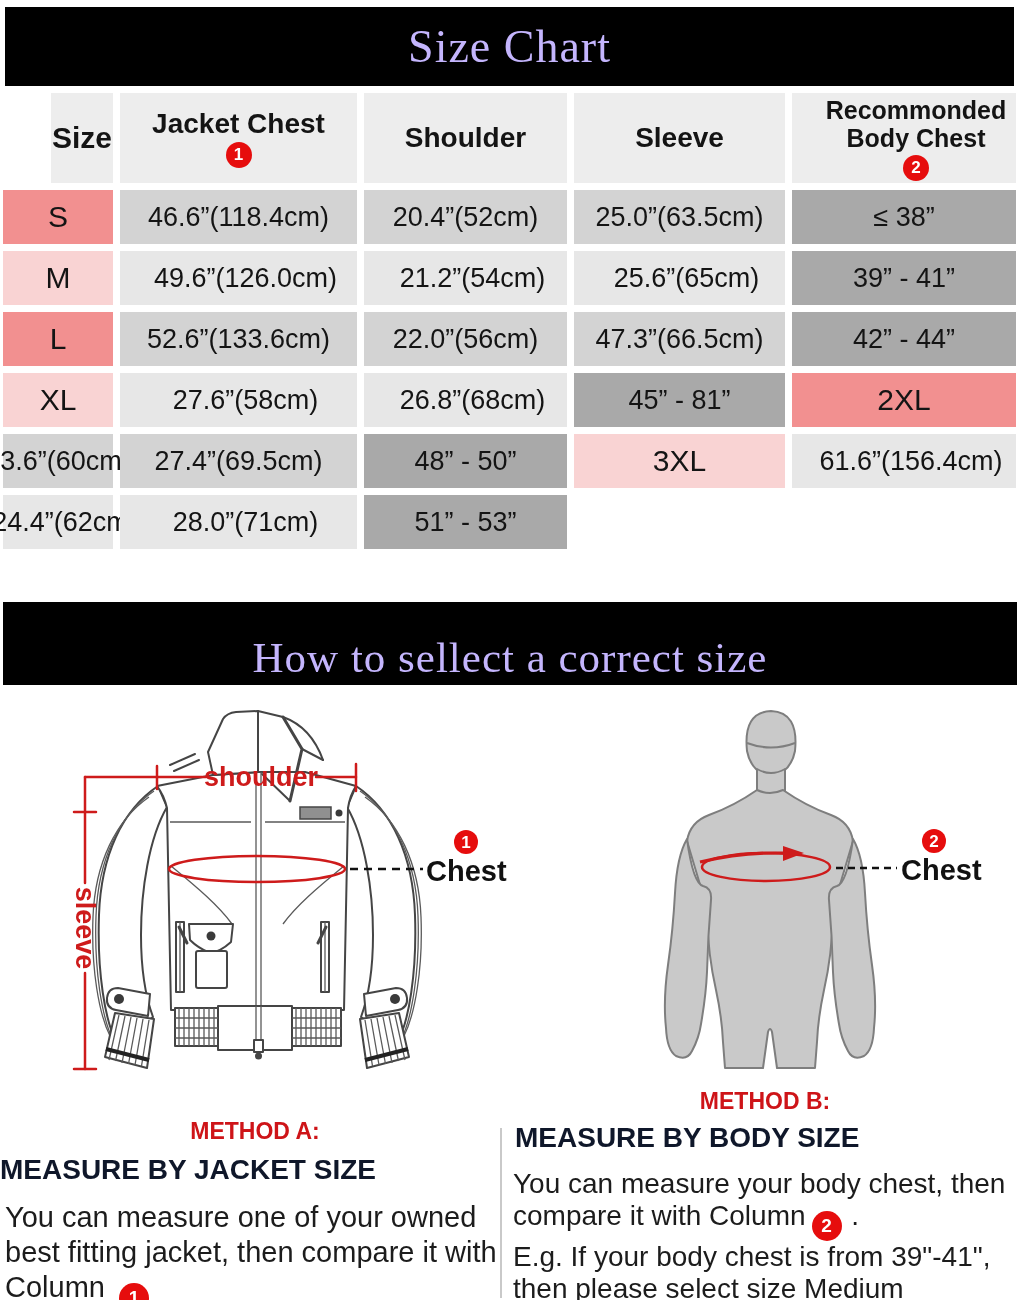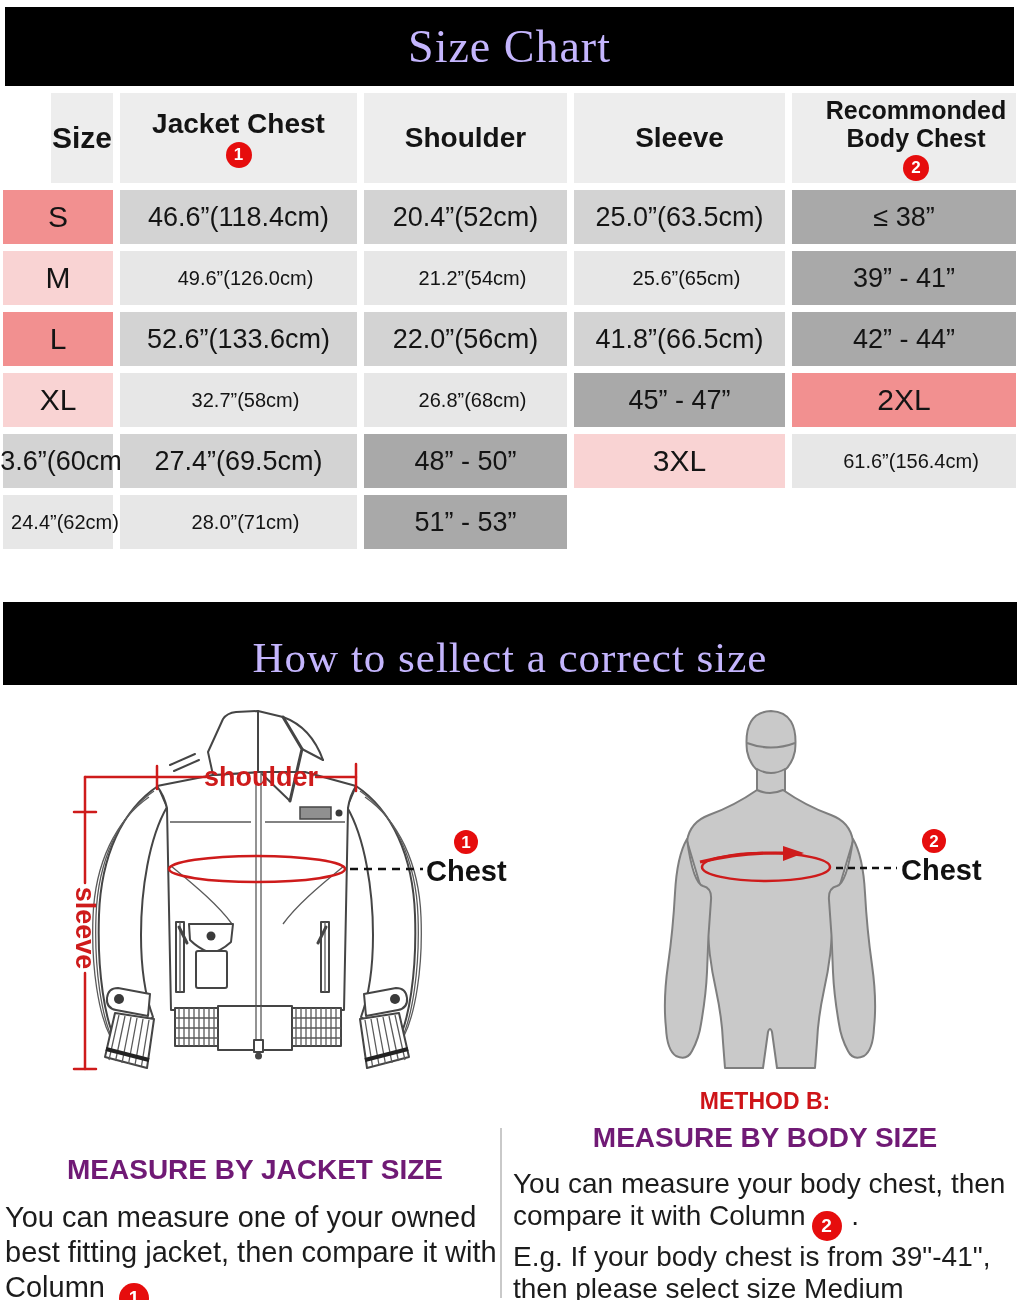--- a/index.html
+++ b/index.html
@@ -18,34 +18,34 @@
   #size-table{position:absolute;left:3px;top:93px;width:1013px;
       display:grid;grid-template-columns:110px 237px 203px 211px 224px;
       grid-template-rows:90px repeat(6,54px);gap:7px;}
   .cell{display:flex;align-items:center;justify-content:center;text-align:center;}
   .th{background:#EDEDED;font-weight:bold;font-size:28px;flex-direction:column;line-height:30px;}
   .th-size{font-size:30px;margin-left:48px;}
   .th-small{font-size:25px;line-height:28px;padding-left:24px;}
   .size-dark{background:#F29090;font-size:30px;}
   .size-light{background:#F9D3D3;font-size:30px;}
   .data-dark{background:#D3D3D3;font-size:27px;}
-  .data-light{background:#E7E7E7;font-size:20px;padding-left:14px;}
+  .data-light{background:#E7E7E7;font-size:27px;padding-left:14px;}
   .bodychest{background:#A9A9A9;font-size:27px;}
 
   .num-badge{display:inline-flex;width:26px;height:26px;border-radius:50%;background:#E60D0D;
       color:#fff;font-size:17px;font-weight:bold;align-items:center;justify-content:center;
       margin-top:3px;line-height:1;}
 
   
   #jacket-figure{position:absolute;left:0;top:700px;width:510px;height:405px;}
   #body-figure{position:absolute;left:510px;top:700px;width:509px;height:405px;}
 
   
   .method-title{position:absolute;color:#CE1418;font-weight:bold;font-size:23px;text-align:center;white-space:nowrap;}
-  .method-sub{position:absolute;color:#701a75;font-weight:bold;font-size:28px;text-align:center;white-space:nowrap;}
+  .method-sub{position:absolute;color:#0f172a;font-weight:bold;font-size:28px;text-align:left;white-space:nowrap;}
   #method-a-title{left:0;top:1118px;width:510px;}
   #method-a-sub{left:0;top:1154px;width:510px;}
   #method-b-title{left:515px;top:1088px;width:500px;}
   #method-b-sub{left:515px;top:1122px;width:500px;}
 
   
   .para{position:absolute;color:#1c1c1c;}
   .para .line{white-space:nowrap;}
   #para-a{left:5px;top:1200px;width:503px;font-size:29px;line-height:35px;}
   #para-b{left:513px;top:1168px;width:505px;font-size:28px;line-height:32px;}
@@ -97,27 +97,27 @@
 
     <div class="cell size-light">M</div>
     <div class="cell data-light">49.6”(126.0cm)</div>
     <div class="cell data-light">21.2”(54cm)</div>
     <div class="cell data-light">25.6”(65cm)</div>
     <div class="cell bodychest">39” - 41”</div>
 
     <div class="cell size-dark">L</div>
     <div class="cell data-dark">52.6”(133.6cm)</div>
     <div class="cell data-dark">22.0”(56cm)</div>
-    <div class="cell data-dark">41.8”(66.5cm)</div>
+    <div class="cell data-dark">47.3”(66.5cm)</div>
     <div class="cell bodychest">42” - 44”</div>
 
     <div class="cell size-light">XL</div>
-    <div class="cell data-light">32.7”(58cm)</div>
+    <div class="cell data-light">27.6”(58cm)</div>
     <div class="cell data-light">26.8”(68cm)</div>
-    <div class="cell bodychest">45” - 47”</div>
+    <div class="cell bodychest">45” - 81”</div>
 
     <div class="cell size-dark">2XL</div>
     <div class="cell data-dark">23.6”(60cm)</div>
     <div class="cell data-dark">27.4”(69.5cm)</div>
     <div class="cell bodychest">48” - 50”</div>
 
     <div class="cell size-light">3XL</div>
     <div class="cell data-light">61.6”(156.4cm)</div>
     <div class="cell data-light">24.4”(62cm)</div>
     <div class="cell data-light">28.0”(71cm)</div>
@@ -218,20 +218,21 @@
       <ellipse cx="766" cy="867" rx="64" ry="14" class="ann-red"></ellipse>
       <path d="M 700 862 Q 742 852 783 853" stroke="#CE1B1B" stroke-width="3" fill="none"></path>
       <polygon points="783,846 804,853 783,861" fill="#CE1B1B"></polygon>
       <path d="M 836 868 L 897 868" stroke="#111" stroke-width="2.5" stroke-dasharray="7 5" fill="none"></path>
       <text class="chest-label" x="901" y="880">Chest</text>
       <circle class="badge-circ" cx="934" cy="841" r="12"></circle>
       <text class="badge-num" x="934" y="847">2</text>
     </g>
   </svg>
 
+  <div class="method-title" id="method-a-title">METHOD A:</div>
   <div class="method-sub" id="method-a-sub">MEASURE BY JACKET SIZE</div>
   <div class="method-title" id="method-b-title">METHOD B:</div>
   <div class="method-sub" id="method-b-sub">MEASURE BY BODY SIZE</div>
 
   <div class="para" id="para-a">
     <div class="line">You can measure one of your owned</div>
     <div class="line">best fitting jacket, then compare it with</div>
     <div class="line"><span>Column</span><span class="inline-badge">1</span></div>
   </div>
 

